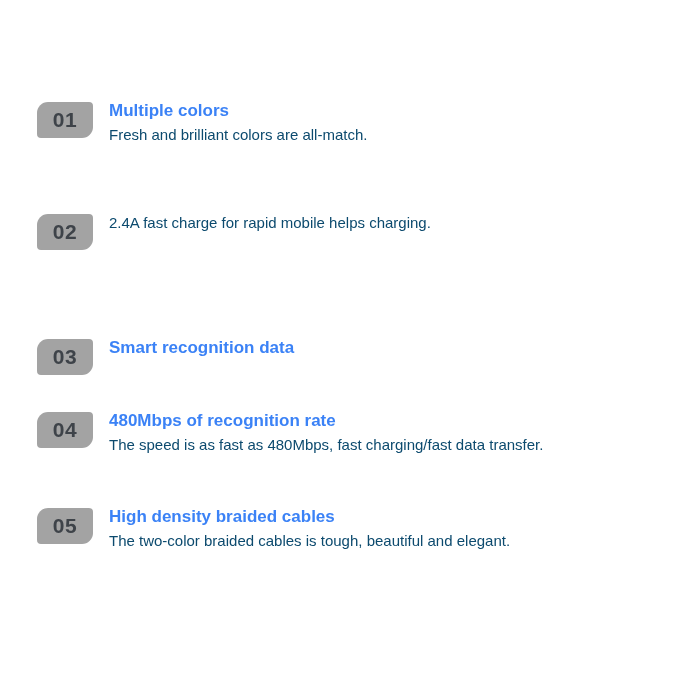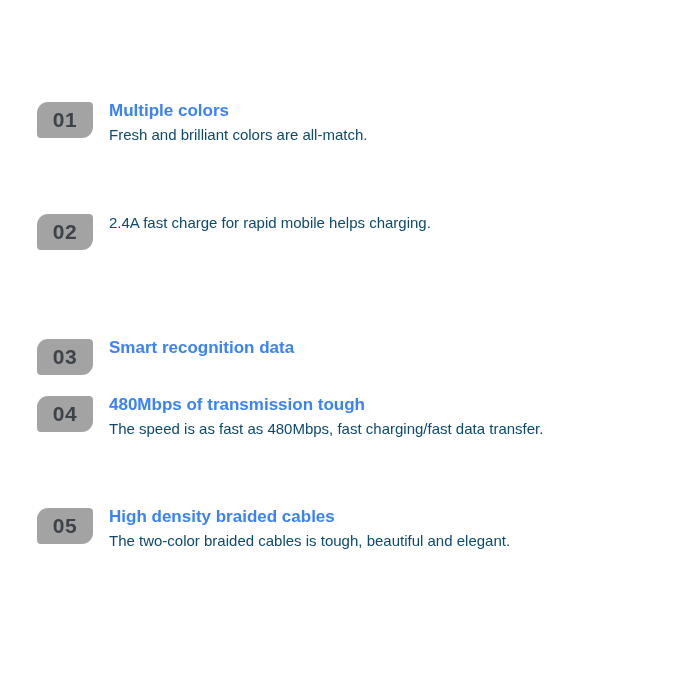--- a/index.html
+++ b/index.html
@@ -18,21 +18,21 @@
   .feature-row {
     position: absolute;
     left: 37px;
     display: flex;
     align-items: flex-start;
     gap: 16px;
   }
   .row-1 { top: 100px; }
   .row-2 { top: 212px; }
   .row-3 { top: 293px; margin-top: 44px; }
-  .row-4 { top: 394px; }
+  .row-4 { top: 410px; }
   .row-5 { top: 506px; }
   .badge {
     flex: 0 0 auto;
     width: 56px;
     height: 36px;
     margin-top: 2px;
     background: #a3a3a3;
     border-radius: 11px 4px 11px 4px;
     display: flex;
     align-items: center;
@@ -84,21 +84,21 @@
   <div class="feature-row row-3">
     <div class="badge">03</div>
     <div class="texts">
       <div class="feature-title">Smart recognition data</div>
     </div>
   </div>
 
   <div class="feature-row row-4">
     <div class="badge">04</div>
     <div class="texts">
-      <div class="feature-title">480Mbps of transmission tough</div>
+      <div class="feature-title">480Mbps of recognition rate</div>
       <div class="feature-desc">The speed is as fast as 480Mbps, fast charging/fast data transfer.</div>
     </div>
   </div>
 
   <div class="feature-row row-5">
     <div class="badge">05</div>
     <div class="texts">
       <div class="feature-title">High density braided cables</div>
       <div class="feature-desc">The two-color braided cables is tough, beautiful and elegant.</div>
     </div>

